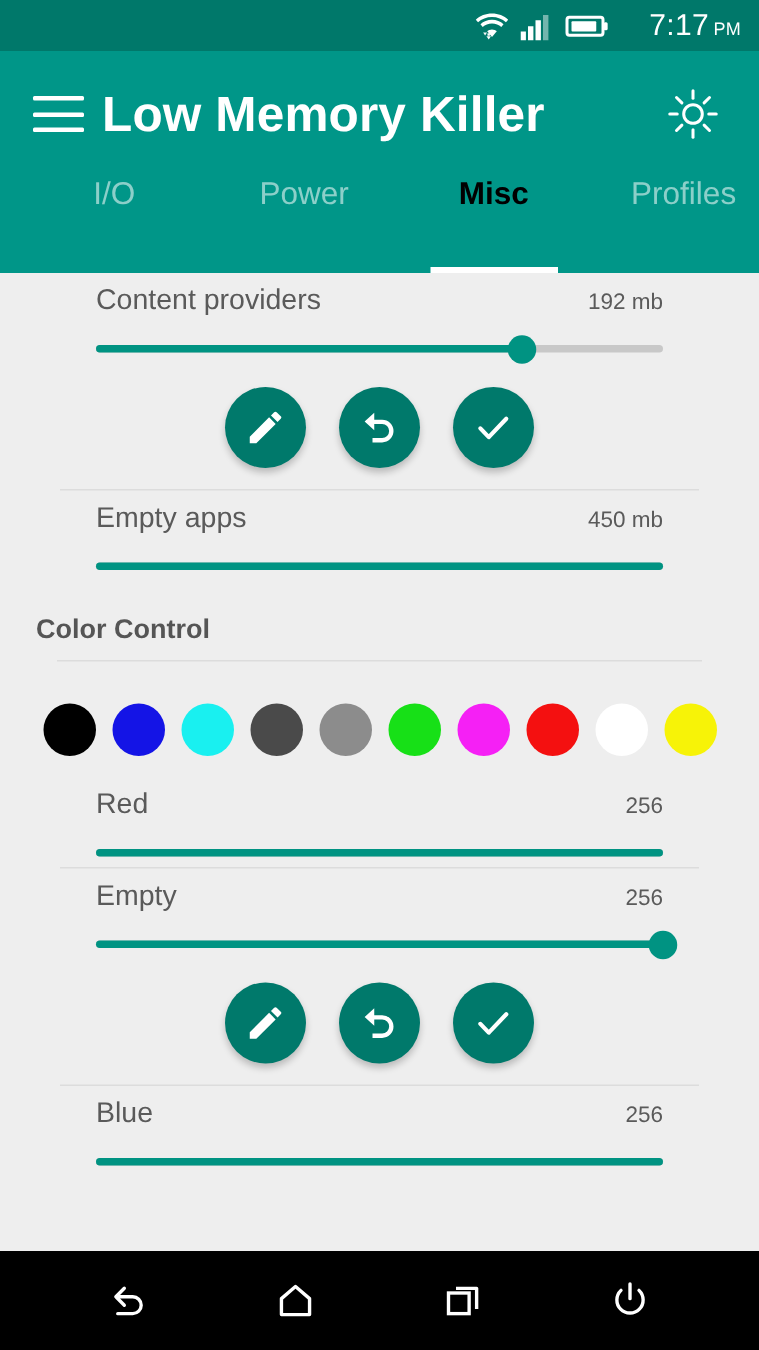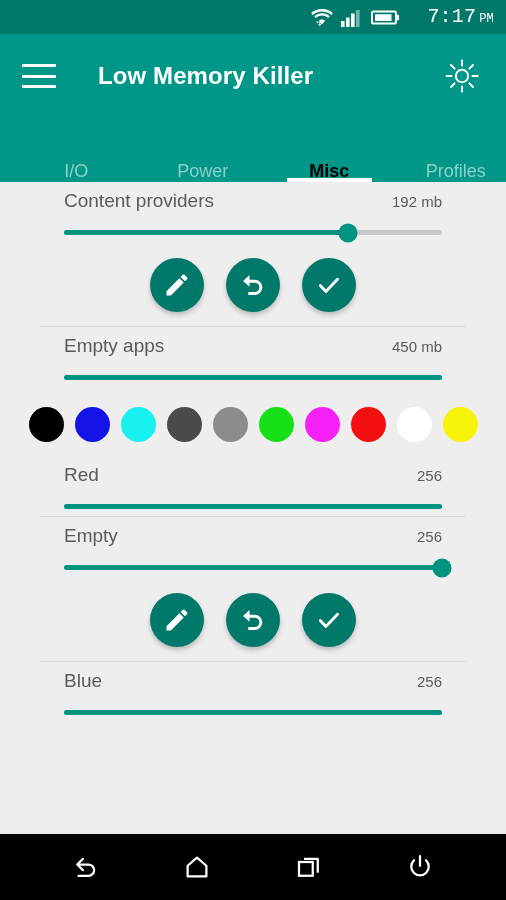--- a/index.html
+++ b/index.html
@@ -12,44 +12,44 @@
   .phone { position: relative; width: 506px; height: 900px; display: flex; flex-direction: column; }
 
   
   .statusbar {
     height: 34px; background: #00786a; flex: 0 0 34px;
     display: flex; align-items: center; justify-content: flex-end;
     padding-right: 12px; color: #ffffff;
   }
   .status-icons { display: flex; align-items: center; gap: 7px; }
   .sb-ico { display: block; }
-  .clock { font-size: 20px; font-weight: 400; letter-spacing: .2px; margin-left: 20px; line-height: 1; font-family: Liberation Mono, monospace; }
+  .clock { font-size: 20px; font-weight: 400; letter-spacing: .2px; margin-left: 20px; line-height: 1; }
   .clock .ampm { font-size: 12px; margin-left: 3px; }
 
   
   .appbar {
     background: #009688; flex: 0 0 84px;
     display: flex; align-items: center; padding: 0 22px;
   }
   .hamburger { width: 34px; height: 24px; display: flex; flex-direction: column; justify-content: space-between; cursor: pointer; }
   .hamburger span { display: block; height: 3px; background: #fff; border-radius: 1px; }
   .app-title {
-    color: #fff; font-size: 24px; font-weight: 700; margin-left: 42px; flex: 1;
+    color: #fff; font-size: 33px; font-weight: 700; margin-left: 12px; flex: 1;
     letter-spacing: .1px; white-space: nowrap;
   }
   .sun-btn { width: 44px; height: 44px; display: flex; align-items: center; justify-content: center; cursor: pointer; }
 
   
   .tabs {
     background: #009688; flex: 0 0 64px; display: flex; align-items: stretch;
   }
   .tab {
-    flex: 1; display: flex; align-items: flex-end; justify-content: center;
+    flex: 1; display: flex; align-items: flex-start; justify-content: center;
     position: relative; cursor: pointer;
-    color: rgba(255,255,255,.55); font-size: 18px; font-weight: 400; margin-left: 26px;
+    color: rgba(255,255,255,.55); font-size: 21px; font-weight: 400; margin-left: 26px;
   }
   .tab.active { color: #000000; font-weight: 700; }
   .tab.active::after {
     content: ""; position: absolute; left: 8px; right: 8px; bottom: 0;
     height: 4px; background: #ffffff;
   }
 
   
   .content { flex: 1 1 auto; background: #eeeeee; overflow: hidden; position: relative; }
 
@@ -206,20 +206,24 @@
         <span class="row-label">Empty apps</span>
         <span class="row-value">450 mb</span>
       </div>
       <div class="slider-wrap">
         <div class="track">
           <div class="fill" id="fill1" style="width: 100%;"></div>
         </div>
       </div>
     </div>
 
+    <div class="section-head">
+      <div class="section-title">Color Control</div>
+      <div class="section-rule"></div>
+    </div>
 
     <div class="swatches">
       <div class="swatch" style="background: rgb(0, 0, 0);"></div>
       <div class="swatch" style="background: rgb(20, 20, 230);"></div>
       <div class="swatch" style="background: rgb(25, 240, 240);"></div>
       <div class="swatch" style="background: rgb(74, 74, 74);"></div>
       <div class="swatch" style="background: rgb(140, 140, 140);"></div>
       <div class="swatch" style="background: rgb(23, 224, 23);"></div>
       <div class="swatch" style="background: rgb(245, 32, 245);"></div>
       <div class="swatch" style="background: rgb(244, 16, 16);"></div>

